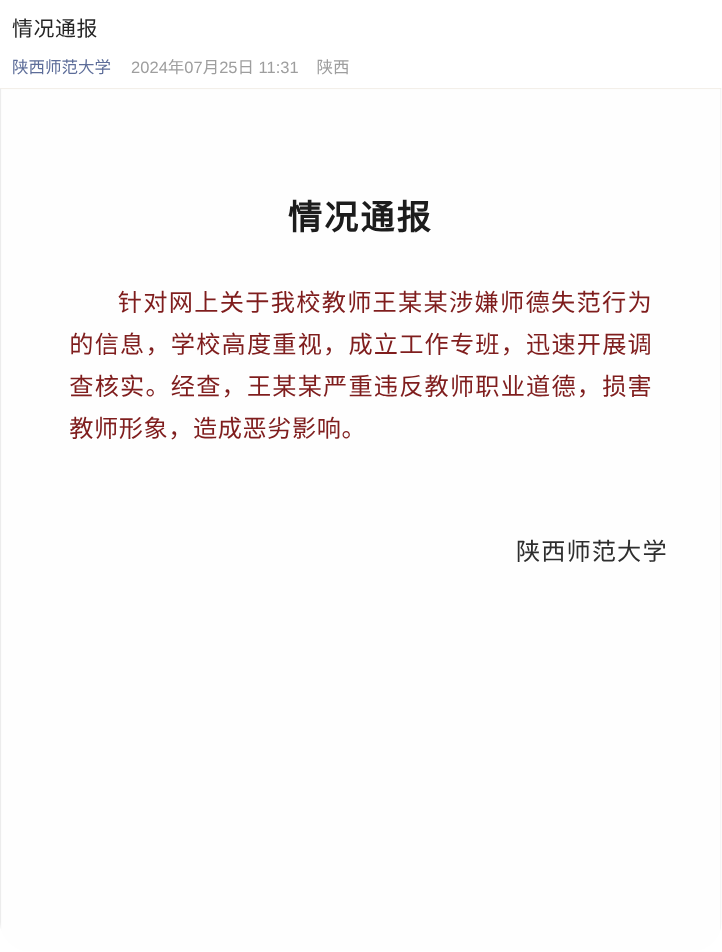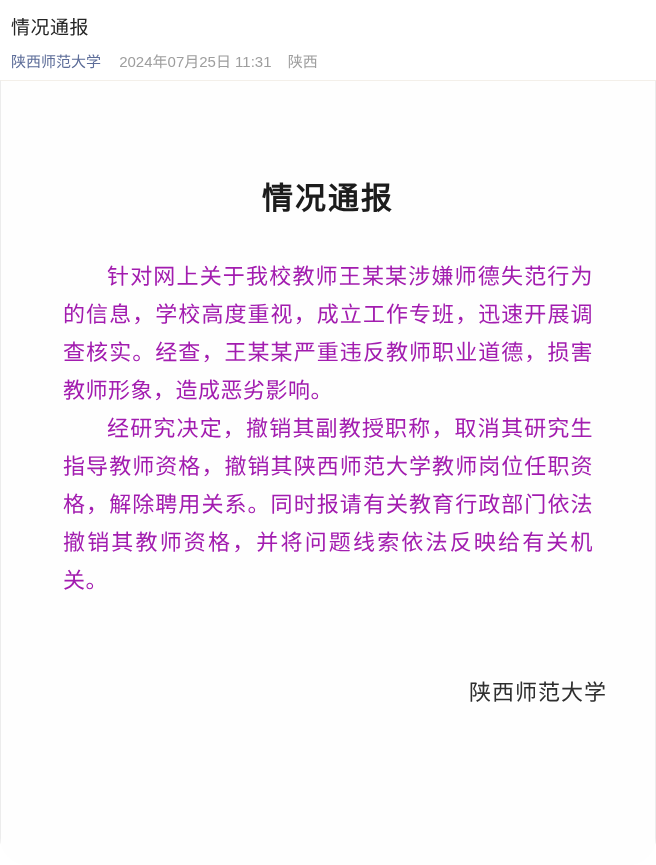--- a/index.html
+++ b/index.html
@@ -68,21 +68,22 @@
   .doc-body {
     margin-top: 42px;
     padding: 0 62px;
   }
   .doc-body p {
     font-size: 22px;
     line-height: 38px;
     text-align: justify;
     text-indent: 2em;
     letter-spacing: 0.5px;
-    color: #a21caf;
+    color: #7f1d1d;
+    margin-top: 41px;
   }
   .doc-signature {
     margin-top: 78px;
     text-align: right;
     font-size: 22px;
     color: #2e2e2e;
   }
   .signature-name {
     padding-right: 48px;
     line-height: 30px;
@@ -101,21 +102,20 @@
       <span class="byline-date">2024年07月25日 11:31</span>
       <span class="byline-location">陕西</span>
     </div>
   </div>
 
   <div class="notice-document">
     <div class="doc-title">情况通报</div>
 
     <div class="doc-body">
       <p>针对网上关于我校教师王某某涉嫌师德失范行为的信息，学校高度重视，成立工作专班，迅速开展调查核实。经查，王某某严重违反教师职业道德，损害教师形象，造成恶劣影响。</p>
-      <p>经研究决定，撤销其副教授职称，取消其研究生指导教师资格，撤销其陕西师范大学教师岗位任职资格，解除聘用关系。同时报请有关教育行政部门依法撤销其教师资格，并将问题线索依法反映给有关机关。</p>
     </div>
 
     <div class="doc-signature">
       <div class="signature-name">陕西师范大学</div>
 
     </div>
   </div>
 
 </div>
 

